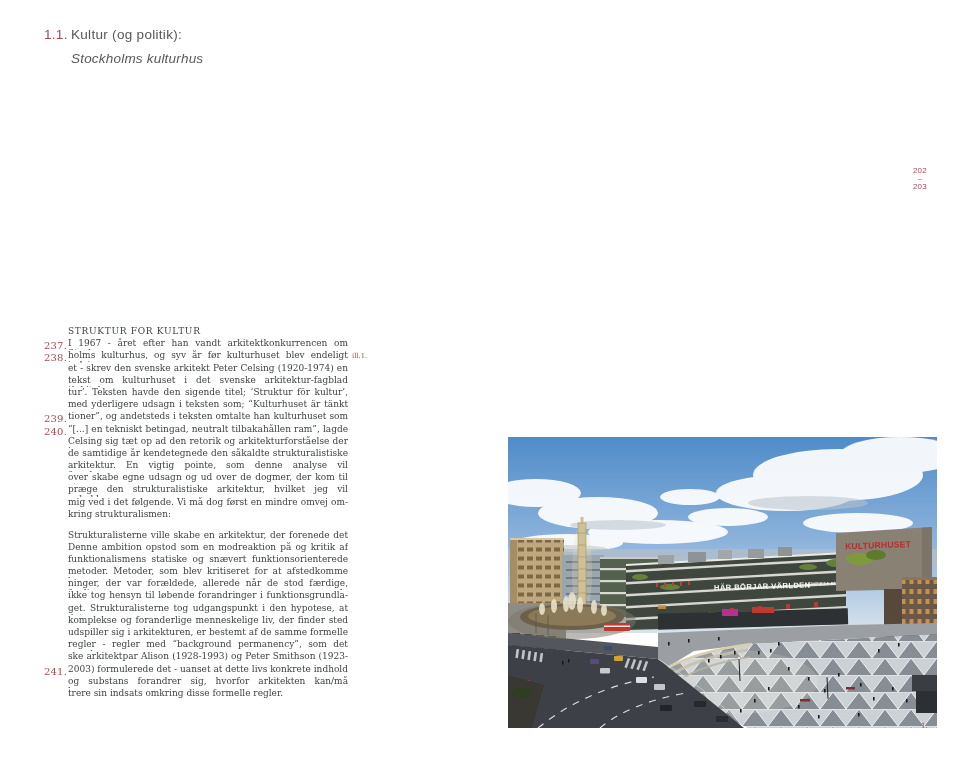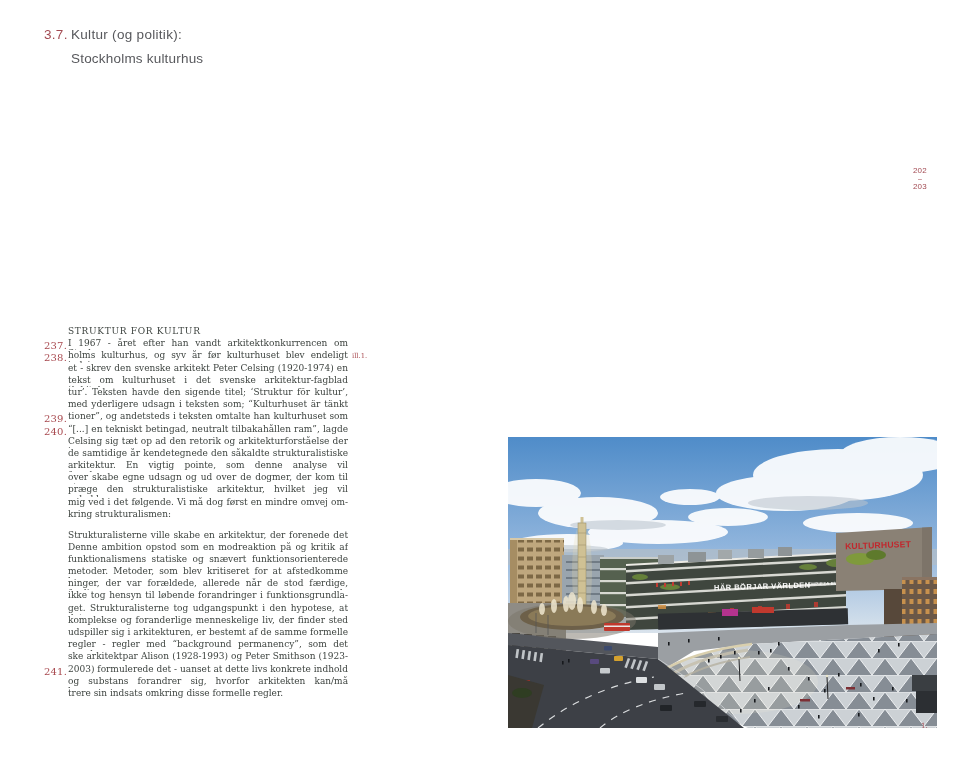--- a/index.html
+++ b/index.html
@@ -3,21 +3,21 @@
 <meta charset="utf-8">
 <style>
   html,body{margin:0;padding:0;}
   body{
     width:960px;height:761px;background:#ffffff;position:relative;
     font-family:"Liberation Sans",sans-serif;overflow:hidden;
   }
   
   .sec-num{position:absolute;left:44px;top:27px;font-size:13.5px;letter-spacing:.3px;color:#a24a52;}
   .sec-title{position:absolute;left:71px;top:27px;font-size:13.5px;letter-spacing:.3px;color:#57585c;}
-  .sec-sub{position:absolute;left:71px;top:51px;font-size:13.5px;letter-spacing:.2px;color:#57585c;}
+  .sec-sub{position:absolute;left:71px;top:51px;font-size:13.5px;letter-spacing:.2px;font-style:italic;color:#57585c;}
   
   .pagenos{position:absolute;left:901px;top:166px;width:38px;text-align:center;
     color:#a24a52;font-size:8px;line-height:9px;letter-spacing:.3px;}
   .pagenos .dash{font-size:7px;line-height:7px;}
   
   .article{position:absolute;left:44px;top:326px;width:370px;
     font-family:"DejaVu Serif",serif;font-size:9px;color:#3e4440;}
   .row{position:relative;height:12.2px;}
   .row .note{position:absolute;left:0;top:2px;width:20px;text-align:right;
     font-size:10px;color:#a8494f;letter-spacing:.2px;}
@@ -28,21 +28,21 @@
   .row .rnote{position:absolute;left:308px;top:2px;font-size:6.8px;color:#a8494f;}
   .gap{height:8.5px;}
   
   .figure{position:absolute;left:508px;top:437px;width:429px;height:291px;}
   .fig-caption{position:absolute;left:921px;top:722px;font-size:7px;color:#a24a52;
     font-family:"DejaVu Serif",serif;}
 </style>
 </head>
 <body>
 
-<div class="sec-num">3.7.</div>
+<div class="sec-num">1.1.</div>
 <div class="sec-title">Kultur (og politik):</div>
 <div class="sec-sub">Stockholms kulturhus</div>
 
 <div class="pagenos">
   <div>202</div>
   <div class="dash">–</div>
   <div>203</div>
 </div>
 
 <div class="article">

